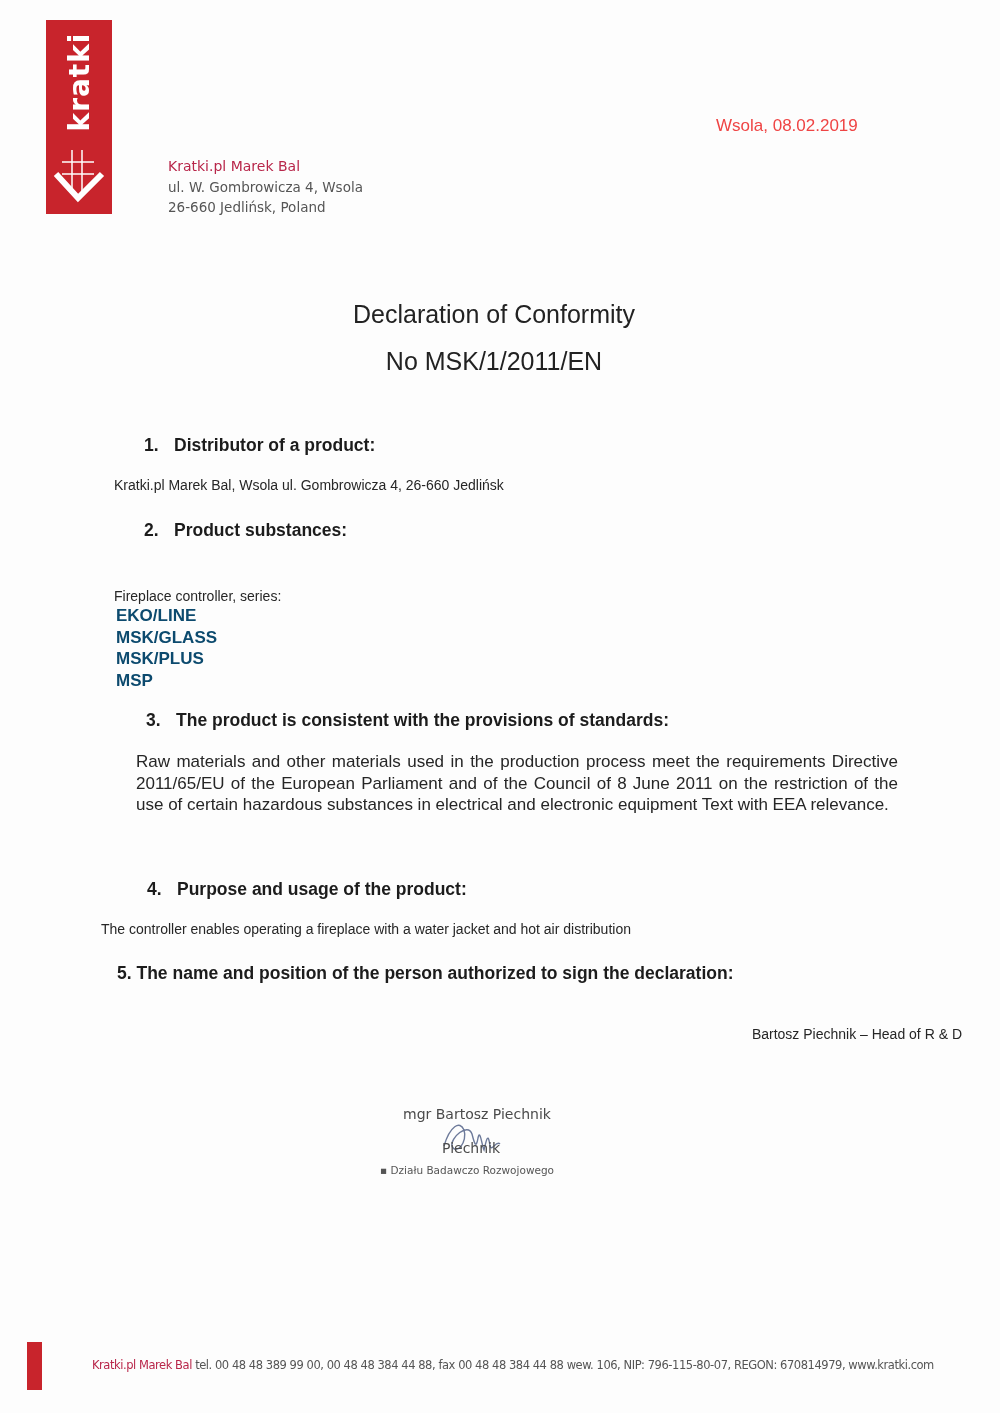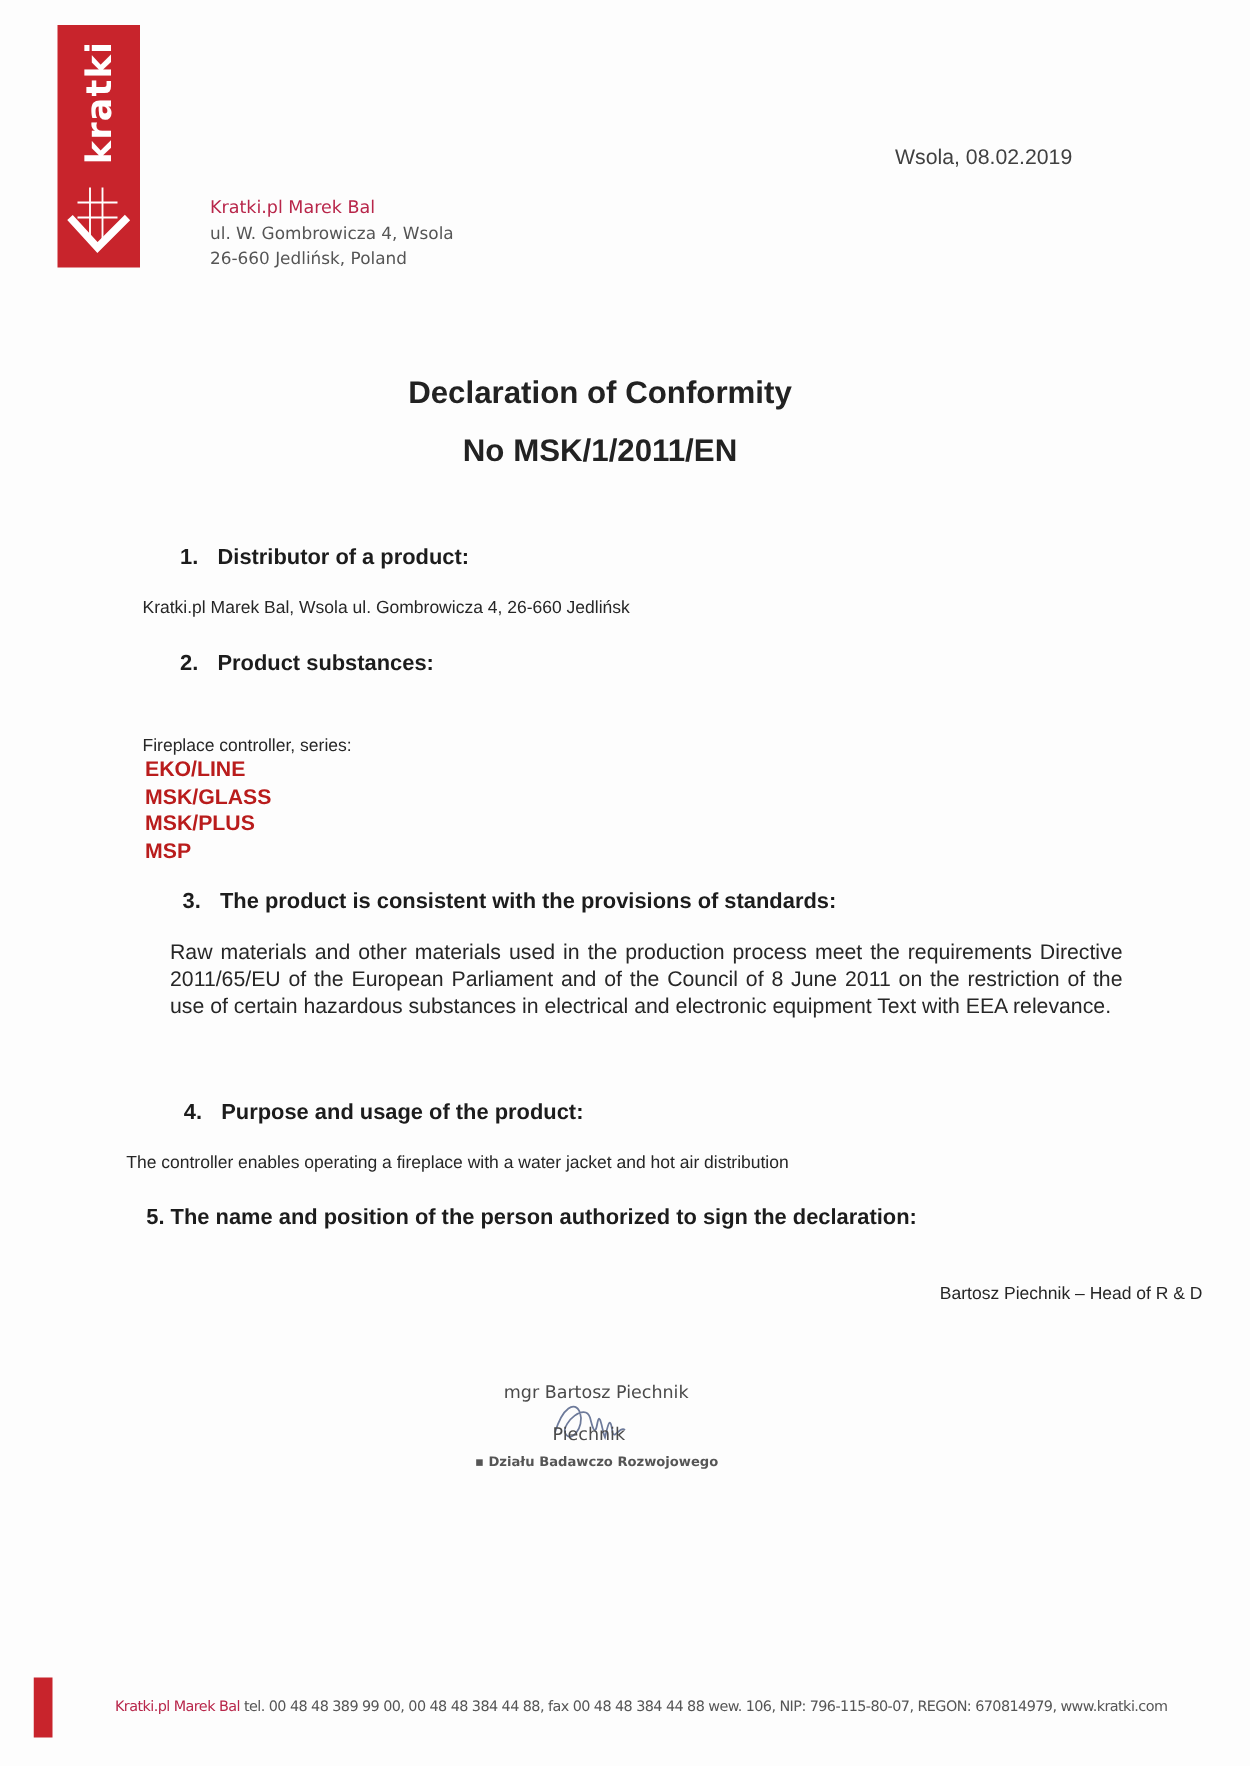--- a/index.html
+++ b/index.html
@@ -23,32 +23,32 @@
   }
   .logo-mark { position: absolute; left: 4px; top: 128px; width: 58px; height: 60px; }
   .company-name {
     left: 168px; top: 158px; font-size: 14px; color: #b8264a;
     font-family: "DejaVu Sans", sans-serif;
   }
   .company-addr {
     left: 168px; font-size: 13.5px; color: #555;
     font-family: "DejaVu Sans", sans-serif;
   }
-  .date { left: 716px; top: 116px; font-size: 17px; color: #404040; }
+  .date { left: 716px; top: 116px; font-size: 17px; color: #ef4444; }
   .title {
-    left: 4px; width: 952px; text-align: center; font-weight: bold; font-size: 25px; color: #222;
+    left: 18px; width: 952px; text-align: center; font-weight: normal; font-size: 25px; color: #222;
   }
   .heading { font-weight: bold; font-size: 17.5px; color: #1c1c1c; }
   .heading .num { display: inline-block; width: 30px; }
   .body-text { font-size: 14px; color: #262626; }
   .para {
     left: 116px; top: 751px; width: 762px; font-size: 17px; line-height: 21.5px;
     text-align: justify; color: #262626; margin-left: 20px;
   }
-  .series { left: 116px; top: 605px; font-weight: bold; font-size: 17px; line-height: 21.5px; color: #b91c1c; }
+  .series { left: 116px; top: 605px; font-weight: bold; font-size: 17px; line-height: 21.5px; color: #0c4a6e; }
   .sig-block { left: 360px; top: 1100px; width: 240px; height: 80px; color: #4a4a4a; font-family: "DejaVu Sans", sans-serif; }
   .footer-bar { left: 27px; top: 1342px; width: 15px; height: 48px; background: #c8242c; }
   .footer {
     left: 92px; top: 1358px; font-size: 11.5px; color: #555; white-space: nowrap;
     font-family: "DejaVu Sans", sans-serif; letter-spacing: -0.45px;
   }
   .footer .brand { color: #b8264a; }
 </style>
 </head>
 <body>
@@ -105,21 +105,21 @@
   <span>5.</span> <span>The name and position of the person authorized to sign the declaration:</span>
 </div>
 <div class="abs body-text" style="left:0; width:962px; text-align:right; top:1026px">Bartosz Piechnik – Head of R &amp; D</div>
 
 <div class="abs sig-block">
   <div class="abs" style="left:43px; top:6px; font-size:14px">mgr Bartosz Piechnik</div>
   <svg class="abs" style="left:78px; top:16px" width="70" height="44" viewBox="0 0 70 44">
     <path d="M6,30 C12,10 22,4 26,14 C30,26 18,40 14,30 C12,22 30,6 34,18 C36,26 38,34 40,22 C42,12 44,30 46,34 C48,26 50,14 52,30 C54,36 58,24 62,28" fill="none" stroke="#6d7a9a" stroke-width="1.4"></path>
   </svg>
   <div class="abs" style="left:82px; top:40px; font-size:14px">Piechnik</div>
-  <div class="abs" style="left:20px; top:64px; font-size:10.5px; font-weight:bold; color:#555">
+  <div class="abs" style="left:20px; top:64px; font-size:10.5px; font-weight:normal; color:#555">
     <span>▪ </span><span>Działu Badawczo Rozwojowego</span>
   </div>
 </div>
 
 <div class="abs footer-bar"></div>
 <div class="abs footer">
   <span class="brand">Kratki.pl Marek Bal</span>
   <span>tel. 00 48 48 389 99 00, 00 48 48 384 44 88, fax 00 48 48 384 44 88 wew. 106, NIP: 796-115-80-07, REGON: 670814979, www.kratki.com</span>
 </div>
 

